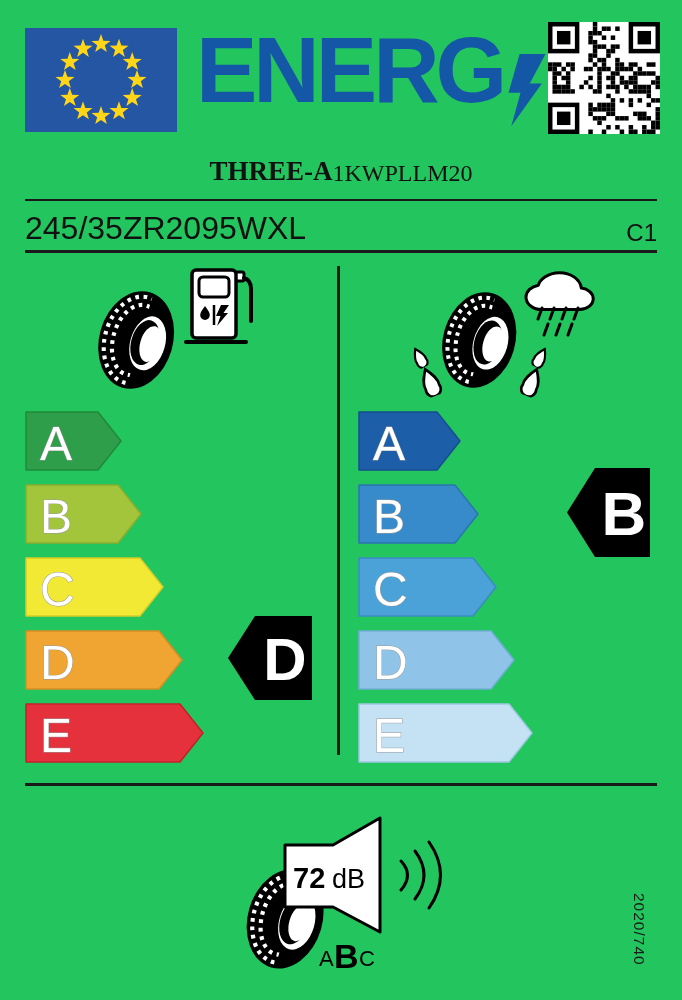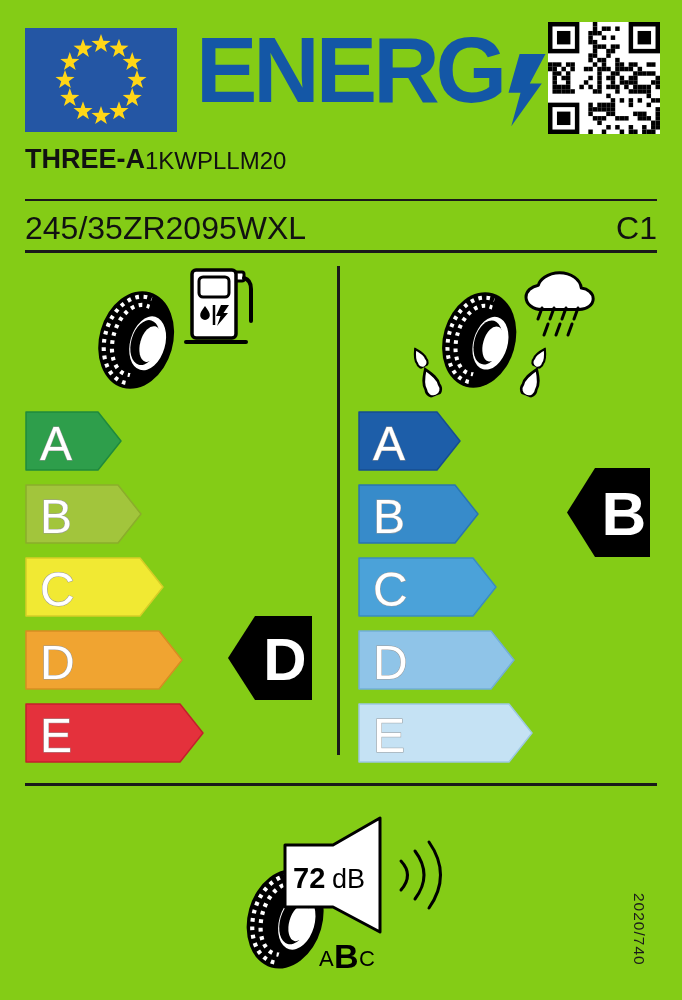--- a/index.html
+++ b/index.html
@@ -1,34 +1,34 @@
 <!DOCTYPE html>
 <html><head>
 <meta charset="utf-8">
 <style>
   html,body{margin:0;padding:0;background:#fff;}
   .label{
-    position:relative;width:682px;height:1000px;background:#84cc16;overflow:hidden;
+    position:relative;width:682px;height:1000px;background:#22c55e;overflow:hidden;
     font-family:"Liberation Sans",sans-serif;color:#111;
   }
   
   .flag{position:absolute;left:25px;top:28px;}
   .logo{position:absolute;left:196px;top:22px;display:flex;align-items:flex-start;}
   .logo-text{
     font-size:92px;font-weight:bold;line-height:96px;letter-spacing:-4px;
   }
   .logo-bolt{margin-left:5px;margin-top:32px;}
   .qr{position:absolute;left:548px;top:22px;}
   
-  .brand-row{position:absolute;left:25px;right:25px;top:144px;display:flex;justify-content:flex-start;align-items:flex-end;}
+  .brand-row{position:absolute;left:25px;right:25px;top:156px;display:flex;justify-content:center;align-items:flex-end;font-family:Liberation Serif, serif;}
   .brand{font-size:27px;font-weight:bold;}
   .model{font-size:24px;}
   .size-row{position:absolute;left:25px;right:25px;top:210px;display:flex;justify-content:space-between;align-items:flex-end;gap:25px;}
   .size{font-size:32px;}
-  .tyre-class{font-size:32px;}
+  .tyre-class{font-size:24px;}
   .hline{position:absolute;left:25px;right:25px;background:#1a1a1a;}
   #line1{top:199px;height:2px;}
   #line2{top:250px;height:3px;}
   #line3{top:783px;height:3px;}
   .vline{position:absolute;left:337px;top:266px;width:3px;height:489px;background:#1a1a1a;}
   
   .picto{position:absolute;overflow:visible;}
   .outline{fill:#fff;stroke:#000;stroke-linejoin:round;stroke-linecap:round;}
   
   .arrow-letter{

